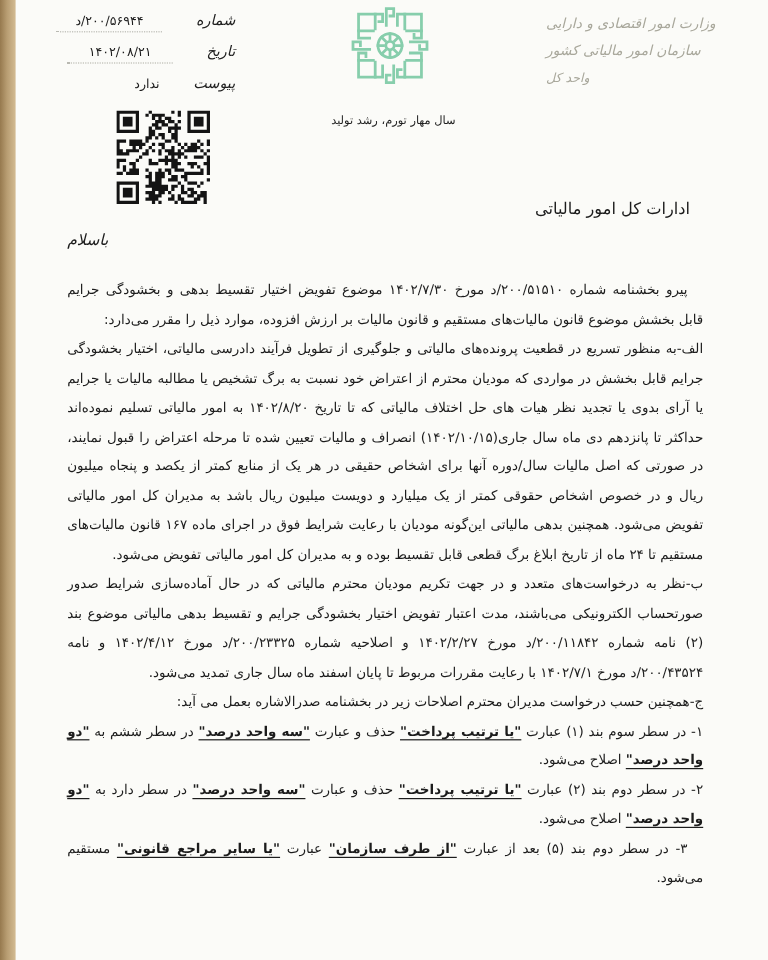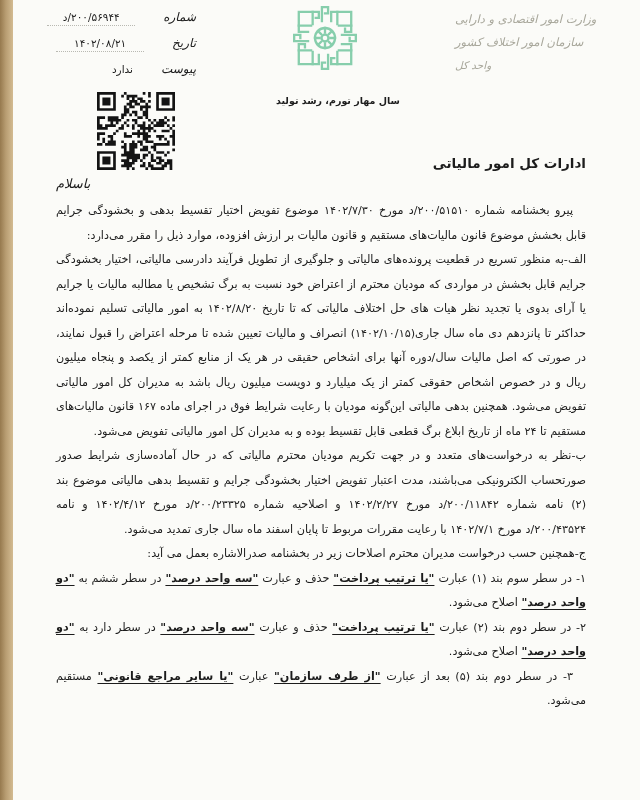--- a/index.html
+++ b/index.html
@@ -24,28 +24,28 @@
   .logo svg{width:100%;height:100%;}
   .logo-stroke{stroke:var(--logo-color,#87ceac);fill:none;stroke-width:3;stroke-linecap:square;}
   
   .callig{
     position:absolute;left:455px;top:8px;width:160px;direction:rtl;text-align:left;
     color:var(--callig-color,#a8a79b);font-style:italic;
     font-size:11.5px;line-height:23px;
   }
   .callig .l3{font-size:10.5px;}
   
-  .slogan{position:absolute;left:276px;top:95px;direction:rtl;font-size:9.5px;font-weight:bold;color:#1d1d1d;white-space:nowrap;}
+  .slogan{position:absolute;left:276px;top:95px;direction:rtl;font-size:9.5px;font-weight:normal;color:#1d1d1d;white-space:nowrap;}
   .qr{position:absolute;left:97px;top:92px;width:78px;height:78px;}
   .qr svg{width:100%;height:100%;}
   
   .letter{position:absolute;left:56px;top:155px;width:530px;direction:rtl;}
-  .recipient{margin:0;font-size:13.5px;font-weight:bold;text-align:right;letter-spacing:.2px;}
+  .recipient{margin:11px;font-size:13.5px;font-weight:normal;text-align:right;letter-spacing:.2px;}
   .salutation{margin:5px 10px 0 0;font-style:italic;font-size:13px;text-align:left;}
-  .paras{margin-top:8px;}
+  .paras{margin-top:22px;}
   .para{font-size:11.2px;line-height:24.5px;text-align:justify;margin:0;}
   .para.indent{text-indent:13px;}
   .em{font-weight:bold;text-decoration:underline;text-underline-offset:3px;}
 </style>
 </head>
 <body>
 
 <div class="canvas" style="--logo-color: #87ceac; --edge-color: #b89d72; --callig-color: #a8a79b; --ink: #1c1c1c;">
   <div class="edge"></div>
 
@@ -76,21 +76,21 @@
         <use href="#arm" transform="rotate(90 48 48)"></use>
         <use href="#arm" transform="rotate(180 48 48)"></use>
         <use href="#arm" transform="rotate(270 48 48)"></use>
         <path d="M14 32 V14 H32 M64 14 H82 V32 M82 64 V82 H64 M32 82 H14 V64"></path>
       </g>
     </svg>
   </div>
 
   <div class="callig">
     <div class="l1">وزارت امور اقتصادی و دارایی</div>
-    <div class="l2">سازمان امور اختلاف کشور</div>
+    <div class="l2">سازمان امور مالیاتی کشور</div>
     <div class="l3">واحد کل</div>
   </div>
 
   <div class="slogan">سال مهار تورم، رشد تولید</div>
 
   <div class="qr">
     <svg viewBox="0 0 29 29" aria-hidden="true">
       <path id="qr-path" fill="#141414" d="M10 0h1v1h-1zM17 0h1v1h-1zM19 0h1v1h-1zM9 1h1v1h-1zM11 1h1v1h-1zM12 1h1v1h-1zM13 1h1v1h-1zM14 1h1v1h-1zM19 1h1v1h-1zM11 2h1v1h-1zM13 2h1v1h-1zM15 2h1v1h-1zM16 2h1v1h-1zM12 3h1v1h-1zM13 3h1v1h-1zM14 3h1v1h-1zM16 3h1v1h-1zM17 3h1v1h-1zM19 3h1v1h-1zM11 4h1v1h-1zM12 4h1v1h-1zM14 4h1v1h-1zM15 4h1v1h-1zM18 4h1v1h-1zM10 5h1v1h-1zM12 5h1v1h-1zM13 5h1v1h-1zM16 5h1v1h-1zM17 5h1v1h-1zM18 5h1v1h-1zM19 5h1v1h-1zM10 6h1v1h-1zM11 6h1v1h-1zM16 6h1v1h-1zM18 6h1v1h-1zM10 7h1v1h-1zM11 7h1v1h-1zM13 7h1v1h-1zM14 7h1v1h-1zM17 7h1v1h-1zM18 7h1v1h-1zM9 8h1v1h-1zM10 8h1v1h-1zM12 8h1v1h-1zM14 8h1v1h-1zM17 8h1v1h-1zM18 8h1v1h-1zM0 9h1v1h-1zM1 9h1v1h-1zM2 9h1v1h-1zM4 9h1v1h-1zM5 9h1v1h-1zM6 9h1v1h-1zM7 9h1v1h-1zM9 9h1v1h-1zM15 9h1v1h-1zM16 9h1v1h-1zM18 9h1v1h-1zM25 9h1v1h-1zM28 9h1v1h-1zM0 10h1v1h-1zM4 10h1v1h-1zM5 10h1v1h-1zM6 10h1v1h-1zM7 10h1v1h-1zM8 10h1v1h-1zM11 10h1v1h-1zM13 10h1v1h-1zM14 10h1v1h-1zM19 10h1v1h-1zM21 10h1v1h-1zM23 10h1v1h-1zM24 10h1v1h-1zM26 10h1v1h-1zM28 10h1v1h-1zM0 11h1v1h-1zM5 11h1v1h-1zM7 11h1v1h-1zM10 11h1v1h-1zM14 11h1v1h-1zM17 11h1v1h-1zM20 11h1v1h-1zM22 11h1v1h-1zM23 11h1v1h-1zM24 11h1v1h-1zM25 11h1v1h-1zM0 12h1v1h-1zM1 12h1v1h-1zM3 12h1v1h-1zM4 12h1v1h-1zM5 12h1v1h-1zM6 12h1v1h-1zM9 12h1v1h-1zM11 12h1v1h-1zM13 12h1v1h-1zM15 12h1v1h-1zM16 12h1v1h-1zM17 12h1v1h-1zM19 12h1v1h-1zM21 12h1v1h-1zM22 12h1v1h-1zM23 12h1v1h-1zM24 12h1v1h-1zM26 12h1v1h-1zM28 12h1v1h-1zM0 13h1v1h-1zM1 13h1v1h-1zM2 13h1v1h-1zM3 13h1v1h-1zM8 13h1v1h-1zM9 13h1v1h-1zM13 13h1v1h-1zM16 13h1v1h-1zM17 13h1v1h-1zM18 13h1v1h-1zM19 13h1v1h-1zM20 13h1v1h-1zM27 13h1v1h-1zM7 14h1v1h-1zM15 14h1v1h-1zM17 14h1v1h-1zM19 14h1v1h-1zM21 14h1v1h-1zM24 14h1v1h-1zM25 14h1v1h-1zM26 14h1v1h-1zM28 14h1v1h-1zM0 15h1v1h-1zM1 15h1v1h-1zM2 15h1v1h-1zM6 15h1v1h-1zM10 15h1v1h-1zM13 15h1v1h-1zM14 15h1v1h-1zM15 15h1v1h-1zM16 15h1v1h-1zM17 15h1v1h-1zM18 15h1v1h-1zM28 15h1v1h-1zM0 16h1v1h-1zM4 16h1v1h-1zM5 16h1v1h-1zM10 16h1v1h-1zM11 16h1v1h-1zM12 16h1v1h-1zM15 16h1v1h-1zM17 16h1v1h-1zM18 16h1v1h-1zM19 16h1v1h-1zM22 16h1v1h-1zM23 16h1v1h-1zM24 16h1v1h-1zM27 16h1v1h-1zM28 16h1v1h-1zM0 17h1v1h-1zM2 17h1v1h-1zM5 17h1v1h-1zM17 17h1v1h-1zM18 17h1v1h-1zM23 17h1v1h-1zM25 17h1v1h-1zM28 17h1v1h-1zM2 18h1v1h-1zM4 18h1v1h-1zM5 18h1v1h-1zM6 18h1v1h-1zM9 18h1v1h-1zM13 18h1v1h-1zM15 18h1v1h-1zM16 18h1v1h-1zM18 18h1v1h-1zM19 18h1v1h-1zM20 18h1v1h-1zM26 18h1v1h-1zM28 18h1v1h-1zM0 19h1v1h-1zM1 19h1v1h-1zM3 19h1v1h-1zM4 19h1v1h-1zM5 19h1v1h-1zM6 19h1v1h-1zM10 19h1v1h-1zM12 19h1v1h-1zM13 19h1v1h-1zM14 19h1v1h-1zM16 19h1v1h-1zM21 19h1v1h-1zM22 19h1v1h-1zM23 19h1v1h-1zM24 19h1v1h-1zM25 19h1v1h-1zM26 19h1v1h-1zM28 19h1v1h-1zM9 20h1v1h-1zM10 20h1v1h-1zM12 20h1v1h-1zM13 20h1v1h-1zM14 20h1v1h-1zM17 20h1v1h-1zM18 20h1v1h-1zM20 20h1v1h-1zM21 20h1v1h-1zM10 21h1v1h-1zM12 21h1v1h-1zM13 21h1v1h-1zM16 21h1v1h-1zM17 21h1v1h-1zM18 21h1v1h-1zM21 21h1v1h-1zM28 21h1v1h-1zM10 22h1v1h-1zM11 22h1v1h-1zM12 22h1v1h-1zM13 22h1v1h-1zM19 22h1v1h-1zM22 22h1v1h-1zM23 22h1v1h-1zM24 22h1v1h-1zM26 22h1v1h-1zM9 23h1v1h-1zM10 23h1v1h-1zM11 23h1v1h-1zM12 23h1v1h-1zM13 23h1v1h-1zM14 23h1v1h-1zM15 23h1v1h-1zM17 23h1v1h-1zM18 23h1v1h-1zM20 23h1v1h-1zM25 23h1v1h-1zM11 24h1v1h-1zM12 24h1v1h-1zM13 24h1v1h-1zM14 24h1v1h-1zM15 24h1v1h-1zM17 24h1v1h-1zM20 24h1v1h-1zM22 24h1v1h-1zM23 24h1v1h-1zM9 25h1v1h-1zM10 25h1v1h-1zM11 25h1v1h-1zM13 25h1v1h-1zM14 25h1v1h-1zM16 25h1v1h-1zM20 25h1v1h-1zM21 25h1v1h-1zM23 25h1v1h-1zM24 25h1v1h-1zM26 25h1v1h-1zM27 25h1v1h-1zM10 26h1v1h-1zM11 26h1v1h-1zM12 26h1v1h-1zM13 26h1v1h-1zM17 26h1v1h-1zM19 26h1v1h-1zM22 26h1v1h-1zM23 26h1v1h-1zM25 26h1v1h-1zM26 26h1v1h-1zM27 26h1v1h-1zM9 27h1v1h-1zM10 27h1v1h-1zM11 27h1v1h-1zM12 27h1v1h-1zM16 27h1v1h-1zM17 27h1v1h-1zM19 27h1v1h-1zM20 27h1v1h-1zM24 27h1v1h-1zM25 27h1v1h-1zM27 27h1v1h-1zM11 28h1v1h-1zM13 28h1v1h-1zM18 28h1v1h-1zM20 28h1v1h-1zM21 28h1v1h-1zM22 28h1v1h-1zM23 28h1v1h-1zM24 28h1v1h-1zM27 28h1v1h-1zM0 0h1v1h-1zM0 1h1v1h-1zM0 2h1v1h-1zM0 3h1v1h-1zM0 4h1v1h-1zM0 5h1v1h-1zM0 6h1v1h-1zM1 0h1v1h-1zM1 6h1v1h-1zM2 0h1v1h-1zM2 2h1v1h-1zM2 3h1v1h-1zM2 4h1v1h-1zM2 6h1v1h-1zM3 0h1v1h-1zM3 2h1v1h-1zM3 3h1v1h-1zM3 4h1v1h-1zM3 6h1v1h-1zM4 0h1v1h-1zM4 2h1v1h-1zM4 3h1v1h-1zM4 4h1v1h-1zM4 6h1v1h-1zM5 0h1v1h-1zM5 6h1v1h-1zM6 0h1v1h-1zM6 1h1v1h-1zM6 2h1v1h-1zM6 3h1v1h-1zM6 4h1v1h-1zM6 5h1v1h-1zM6 6h1v1h-1zM22 0h1v1h-1zM22 1h1v1h-1zM22 2h1v1h-1zM22 3h1v1h-1zM22 4h1v1h-1zM22 5h1v1h-1zM22 6h1v1h-1zM23 0h1v1h-1zM23 6h1v1h-1zM24 0h1v1h-1zM24 2h1v1h-1zM24 3h1v1h-1zM24 4h1v1h-1zM24 6h1v1h-1zM25 0h1v1h-1zM25 2h1v1h-1zM25 3h1v1h-1zM25 4h1v1h-1zM25 6h1v1h-1zM26 0h1v1h-1zM26 2h1v1h-1zM26 3h1v1h-1zM26 4h1v1h-1zM26 6h1v1h-1zM27 0h1v1h-1zM27 6h1v1h-1zM28 0h1v1h-1zM28 1h1v1h-1zM28 2h1v1h-1zM28 3h1v1h-1zM28 4h1v1h-1zM28 5h1v1h-1zM28 6h1v1h-1zM0 22h1v1h-1zM0 23h1v1h-1zM0 24h1v1h-1zM0 25h1v1h-1zM0 26h1v1h-1zM0 27h1v1h-1zM0 28h1v1h-1zM1 22h1v1h-1zM1 28h1v1h-1zM2 22h1v1h-1zM2 24h1v1h-1zM2 25h1v1h-1zM2 26h1v1h-1zM2 28h1v1h-1zM3 22h1v1h-1zM3 24h1v1h-1zM3 25h1v1h-1zM3 26h1v1h-1zM3 28h1v1h-1zM4 22h1v1h-1zM4 24h1v1h-1zM4 25h1v1h-1zM4 26h1v1h-1zM4 28h1v1h-1zM5 22h1v1h-1zM5 28h1v1h-1zM6 22h1v1h-1zM6 23h1v1h-1zM6 24h1v1h-1zM6 25h1v1h-1zM6 26h1v1h-1zM6 27h1v1h-1zM6 28h1v1h-1z"></path>
     </svg>
   </div>

